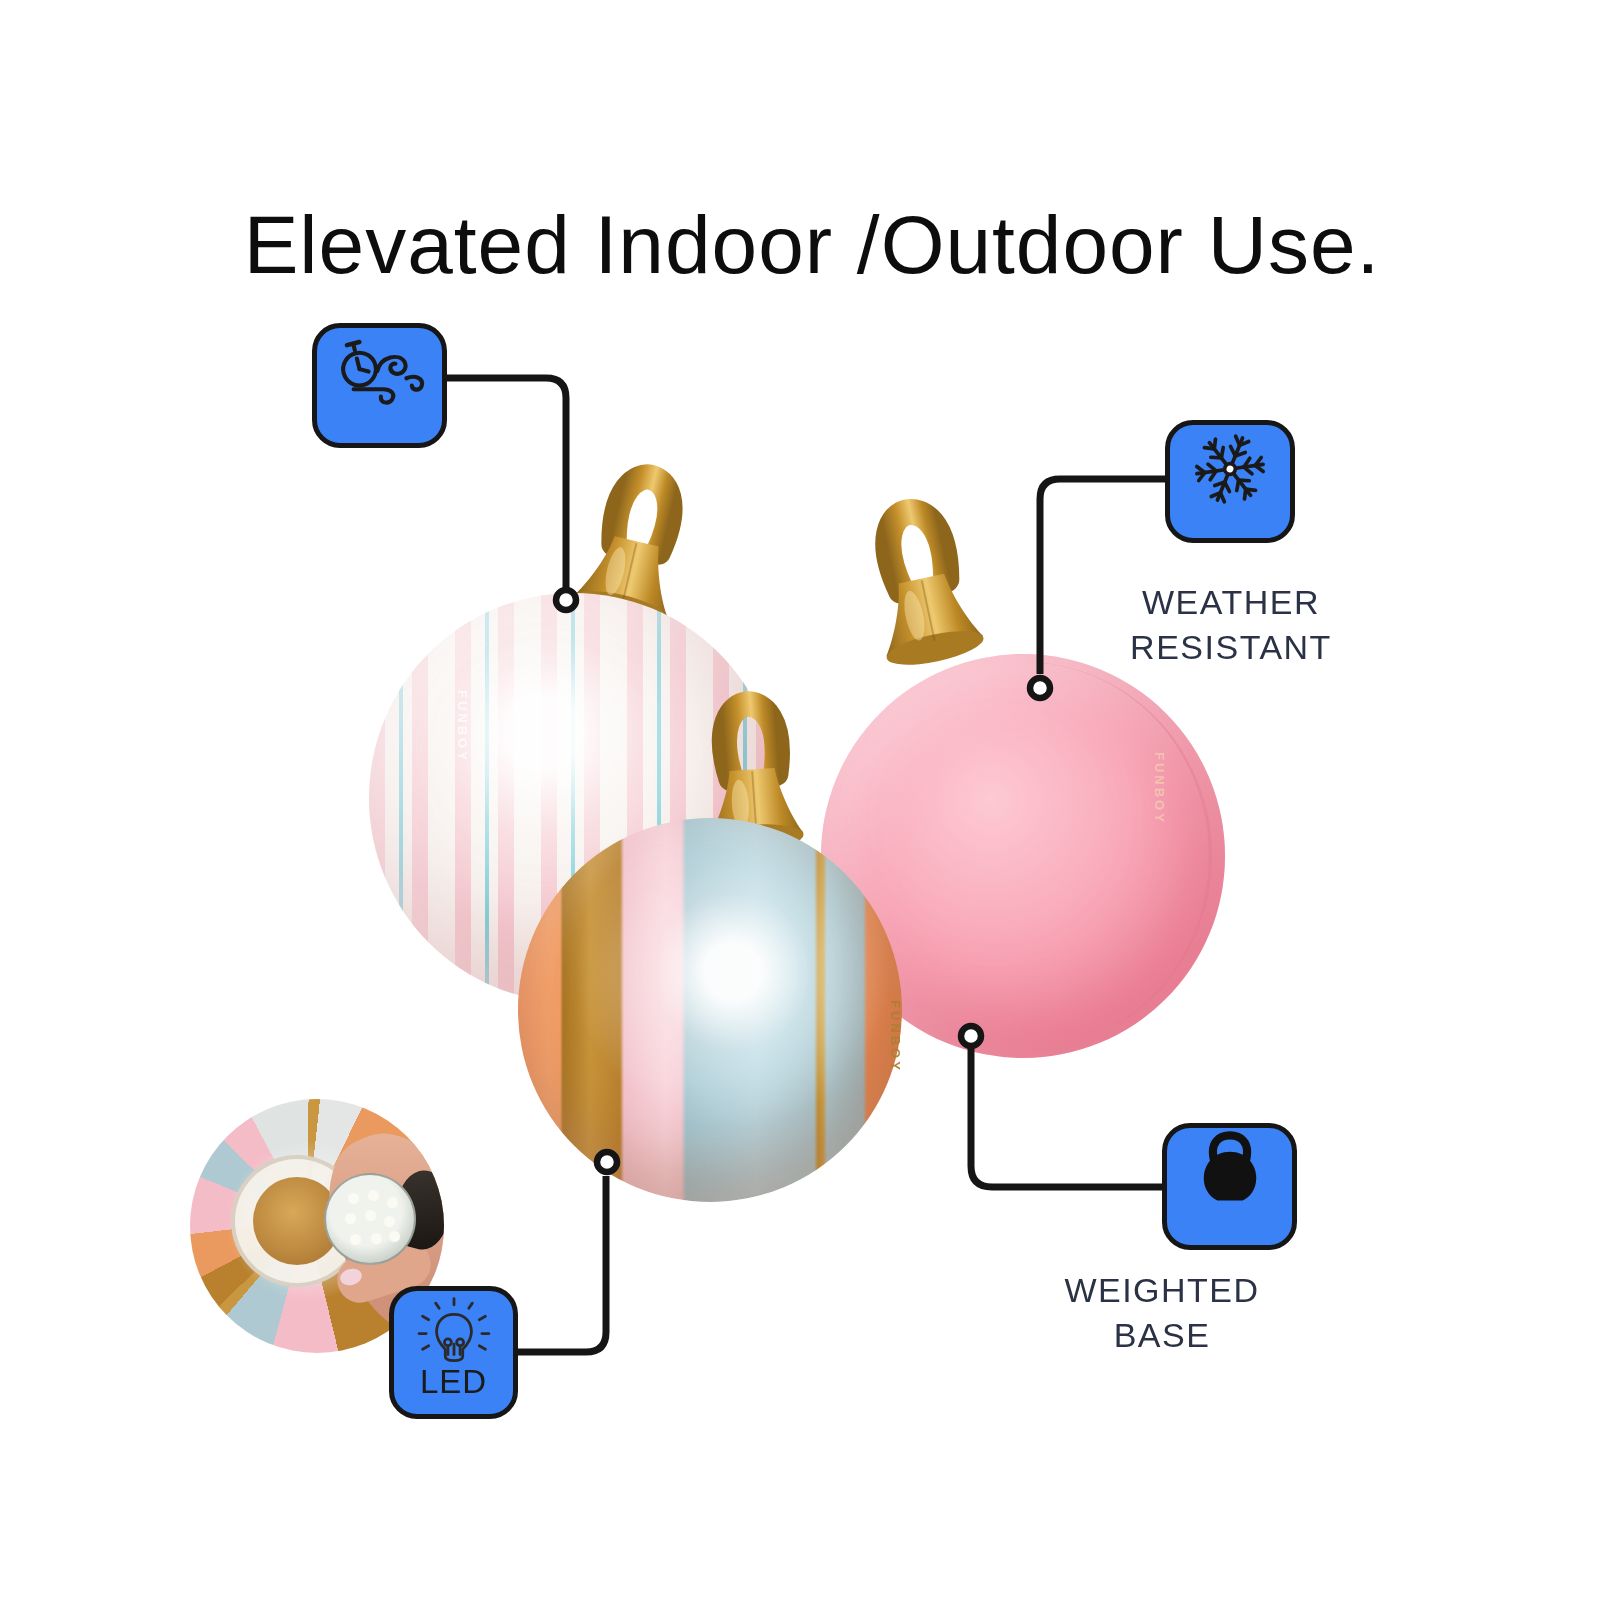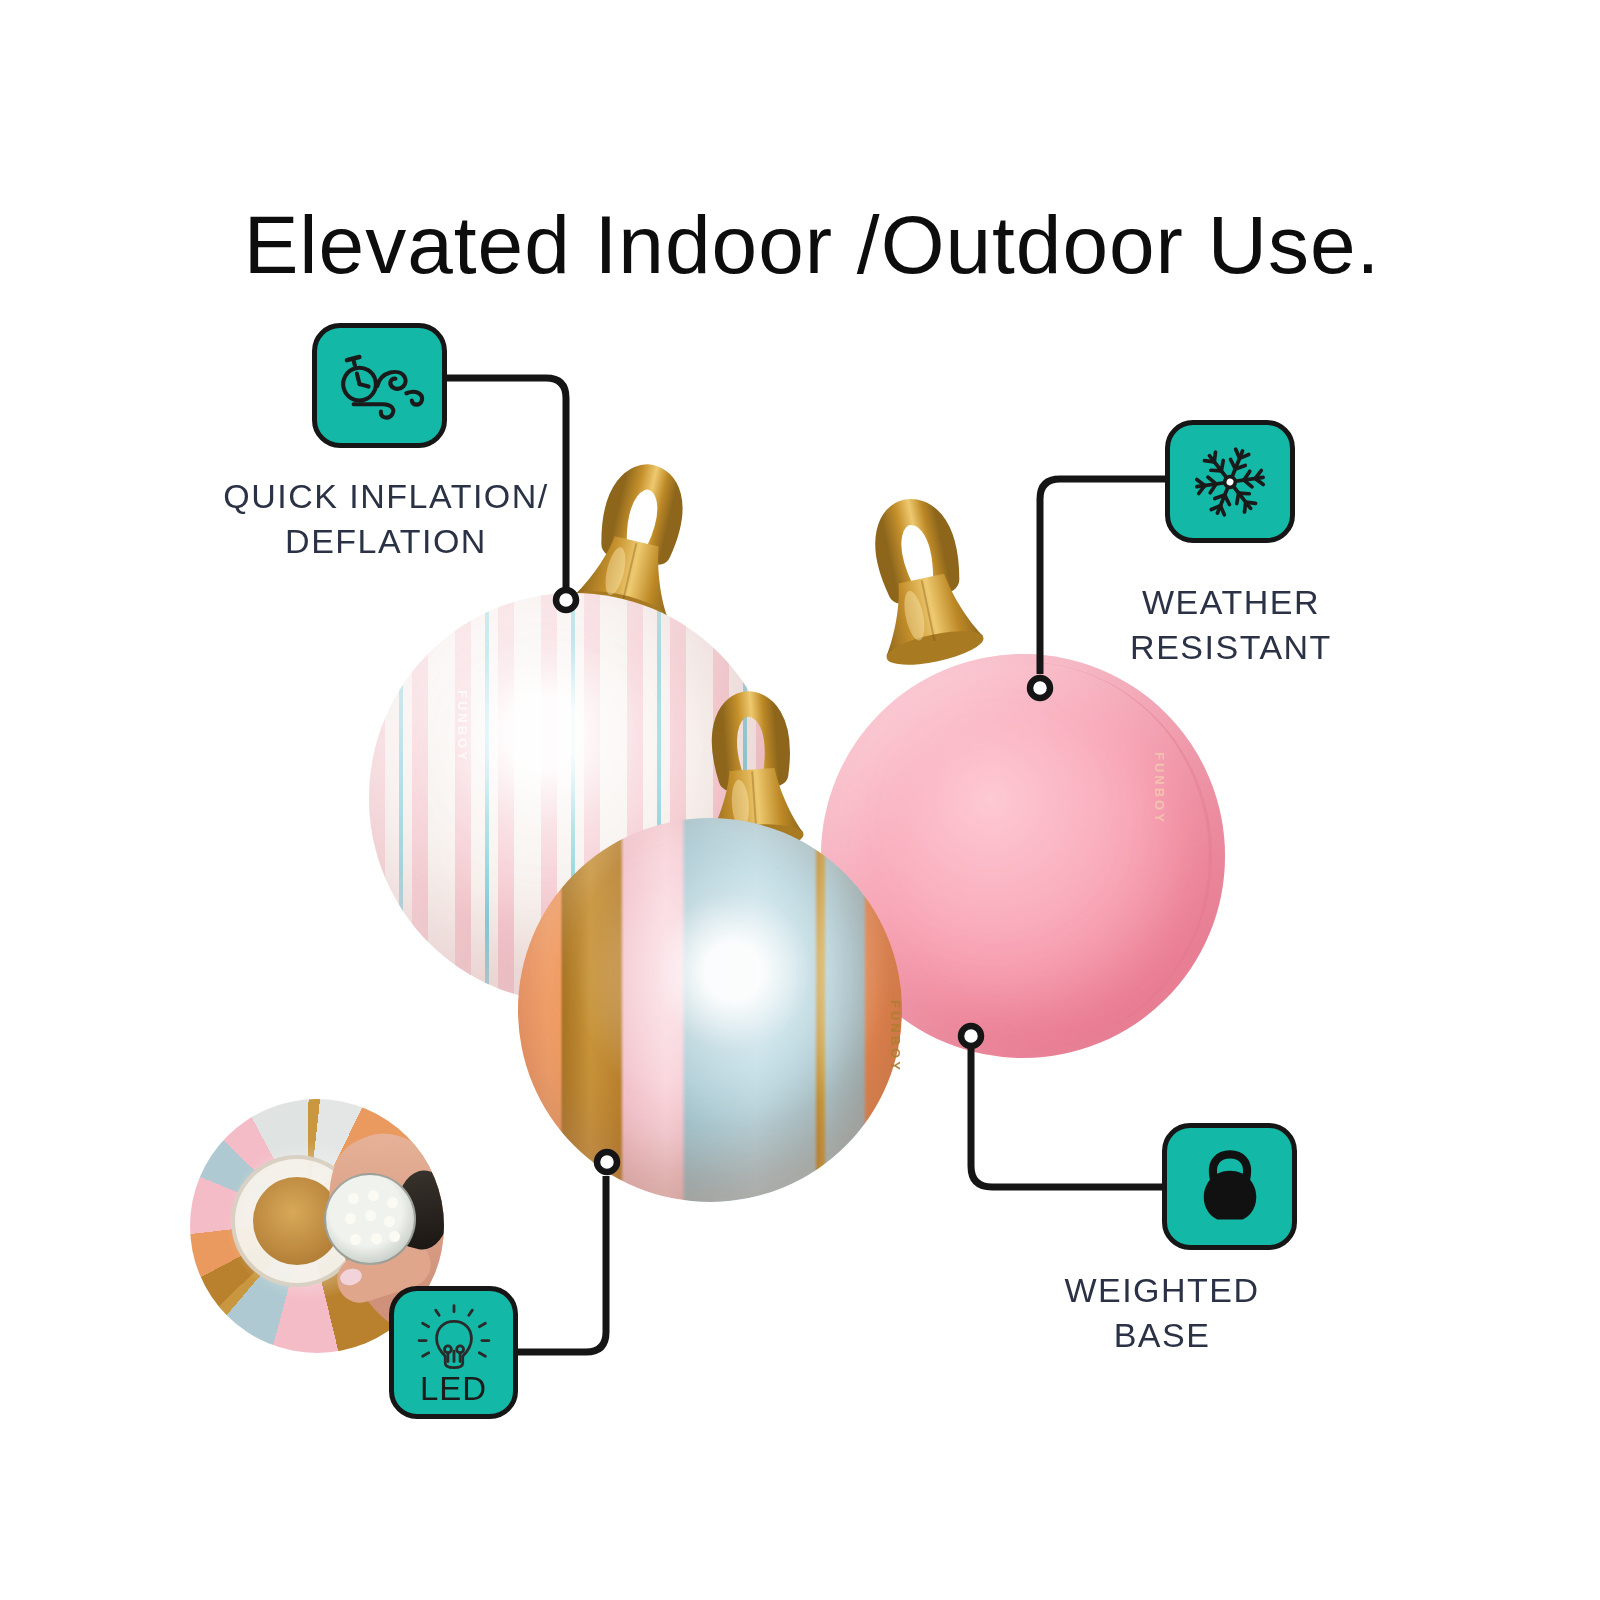--- a/index.html
+++ b/index.html
@@ -86,22 +86,22 @@
     border:2px solid rgba(140,145,138,0.8);box-sizing:border-box;}
   .inset .led-dots{position:absolute;left:22px;top:18px;width:11px;height:11px;border-radius:50%;background:#fbfbf4;
     box-shadow: 20px -3px 0 #fbfbf4, 39px 4px 0 #fbfbf4, -3px 20px 0 #fbfbf4, 17px 17px 0 #fbfbf4,
       36px 23px 0 #fbfbf4, 2px 41px 0 #fbfbf4, 23px 40px 0 #fbfbf4, 41px 38px 0 #fbfbf4;}
   .inset .nail{position:absolute;left:150px;top:170px;width:22px;height:16px;border-radius:50%;
     transform:rotate(-15deg);background:#f2d3da;}
   
   .connectors{position:absolute;left:0;top:0;z-index:5;pointer-events:none;}
   
   .icon-box{
-    position:absolute;background:#14b8a6;border:5px solid #161616;border-radius:28px;
-    box-sizing:border-box;display:flex;flex-direction:column;align-items:center;justify-content:center;
+    position:absolute;background:#3b82f6;border:5px solid #161616;border-radius:28px;
+    box-sizing:border-box;display:flex;flex-direction:column;align-items:center;
     z-index:6;
   }
   #box-quick{left:312px;top:323px;width:135px;height:125px;}
   #box-weather{left:1165px;top:420px;width:130px;height:123px;}
   #box-led{left:389px;top:1286px;width:129px;height:133px;padding-top:6px;}
   #box-weighted{left:1162px;top:1123px;width:135px;height:127px;}
   .led-badge{font-size:33px;color:#1b1b1b;letter-spacing:1px;margin-top:-2px;}
   
   .label{
     position:absolute;transform:translateX(-50%);text-align:center;z-index:6;
@@ -267,24 +267,20 @@
     <span class="led-badge">LED</span>
   </div>
 
   <div class="icon-box" id="box-weighted">
     <svg width="76" height="80" viewBox="8 6 84 84">
       <path d="M33 42 C26 18 40 12 50 12 C60 12 74 18 67 42" fill="none" stroke="#111111" stroke-width="9" stroke-linecap="round"></path>
       <path d="M50 30 C68 30 79 44 79 59 C79 72 72 80 64 84 L36 84 C28 80 21 72 21 59 C21 44 32 30 50 30 Z" fill="#111111"></path>
     </svg>
   </div>
 
-  <div class="label" id="label-quick">
-    <div>QUICK INFLATION/</div>
-    <div>DEFLATION</div>
-  </div>
   <div class="label" id="label-weather">
     <div>WEATHER</div>
     <div>RESISTANT</div>
   </div>
   <div class="label" id="label-weighted">
     <div>WEIGHTED</div>
     <div>BASE</div>
   </div>
 
 </div>

